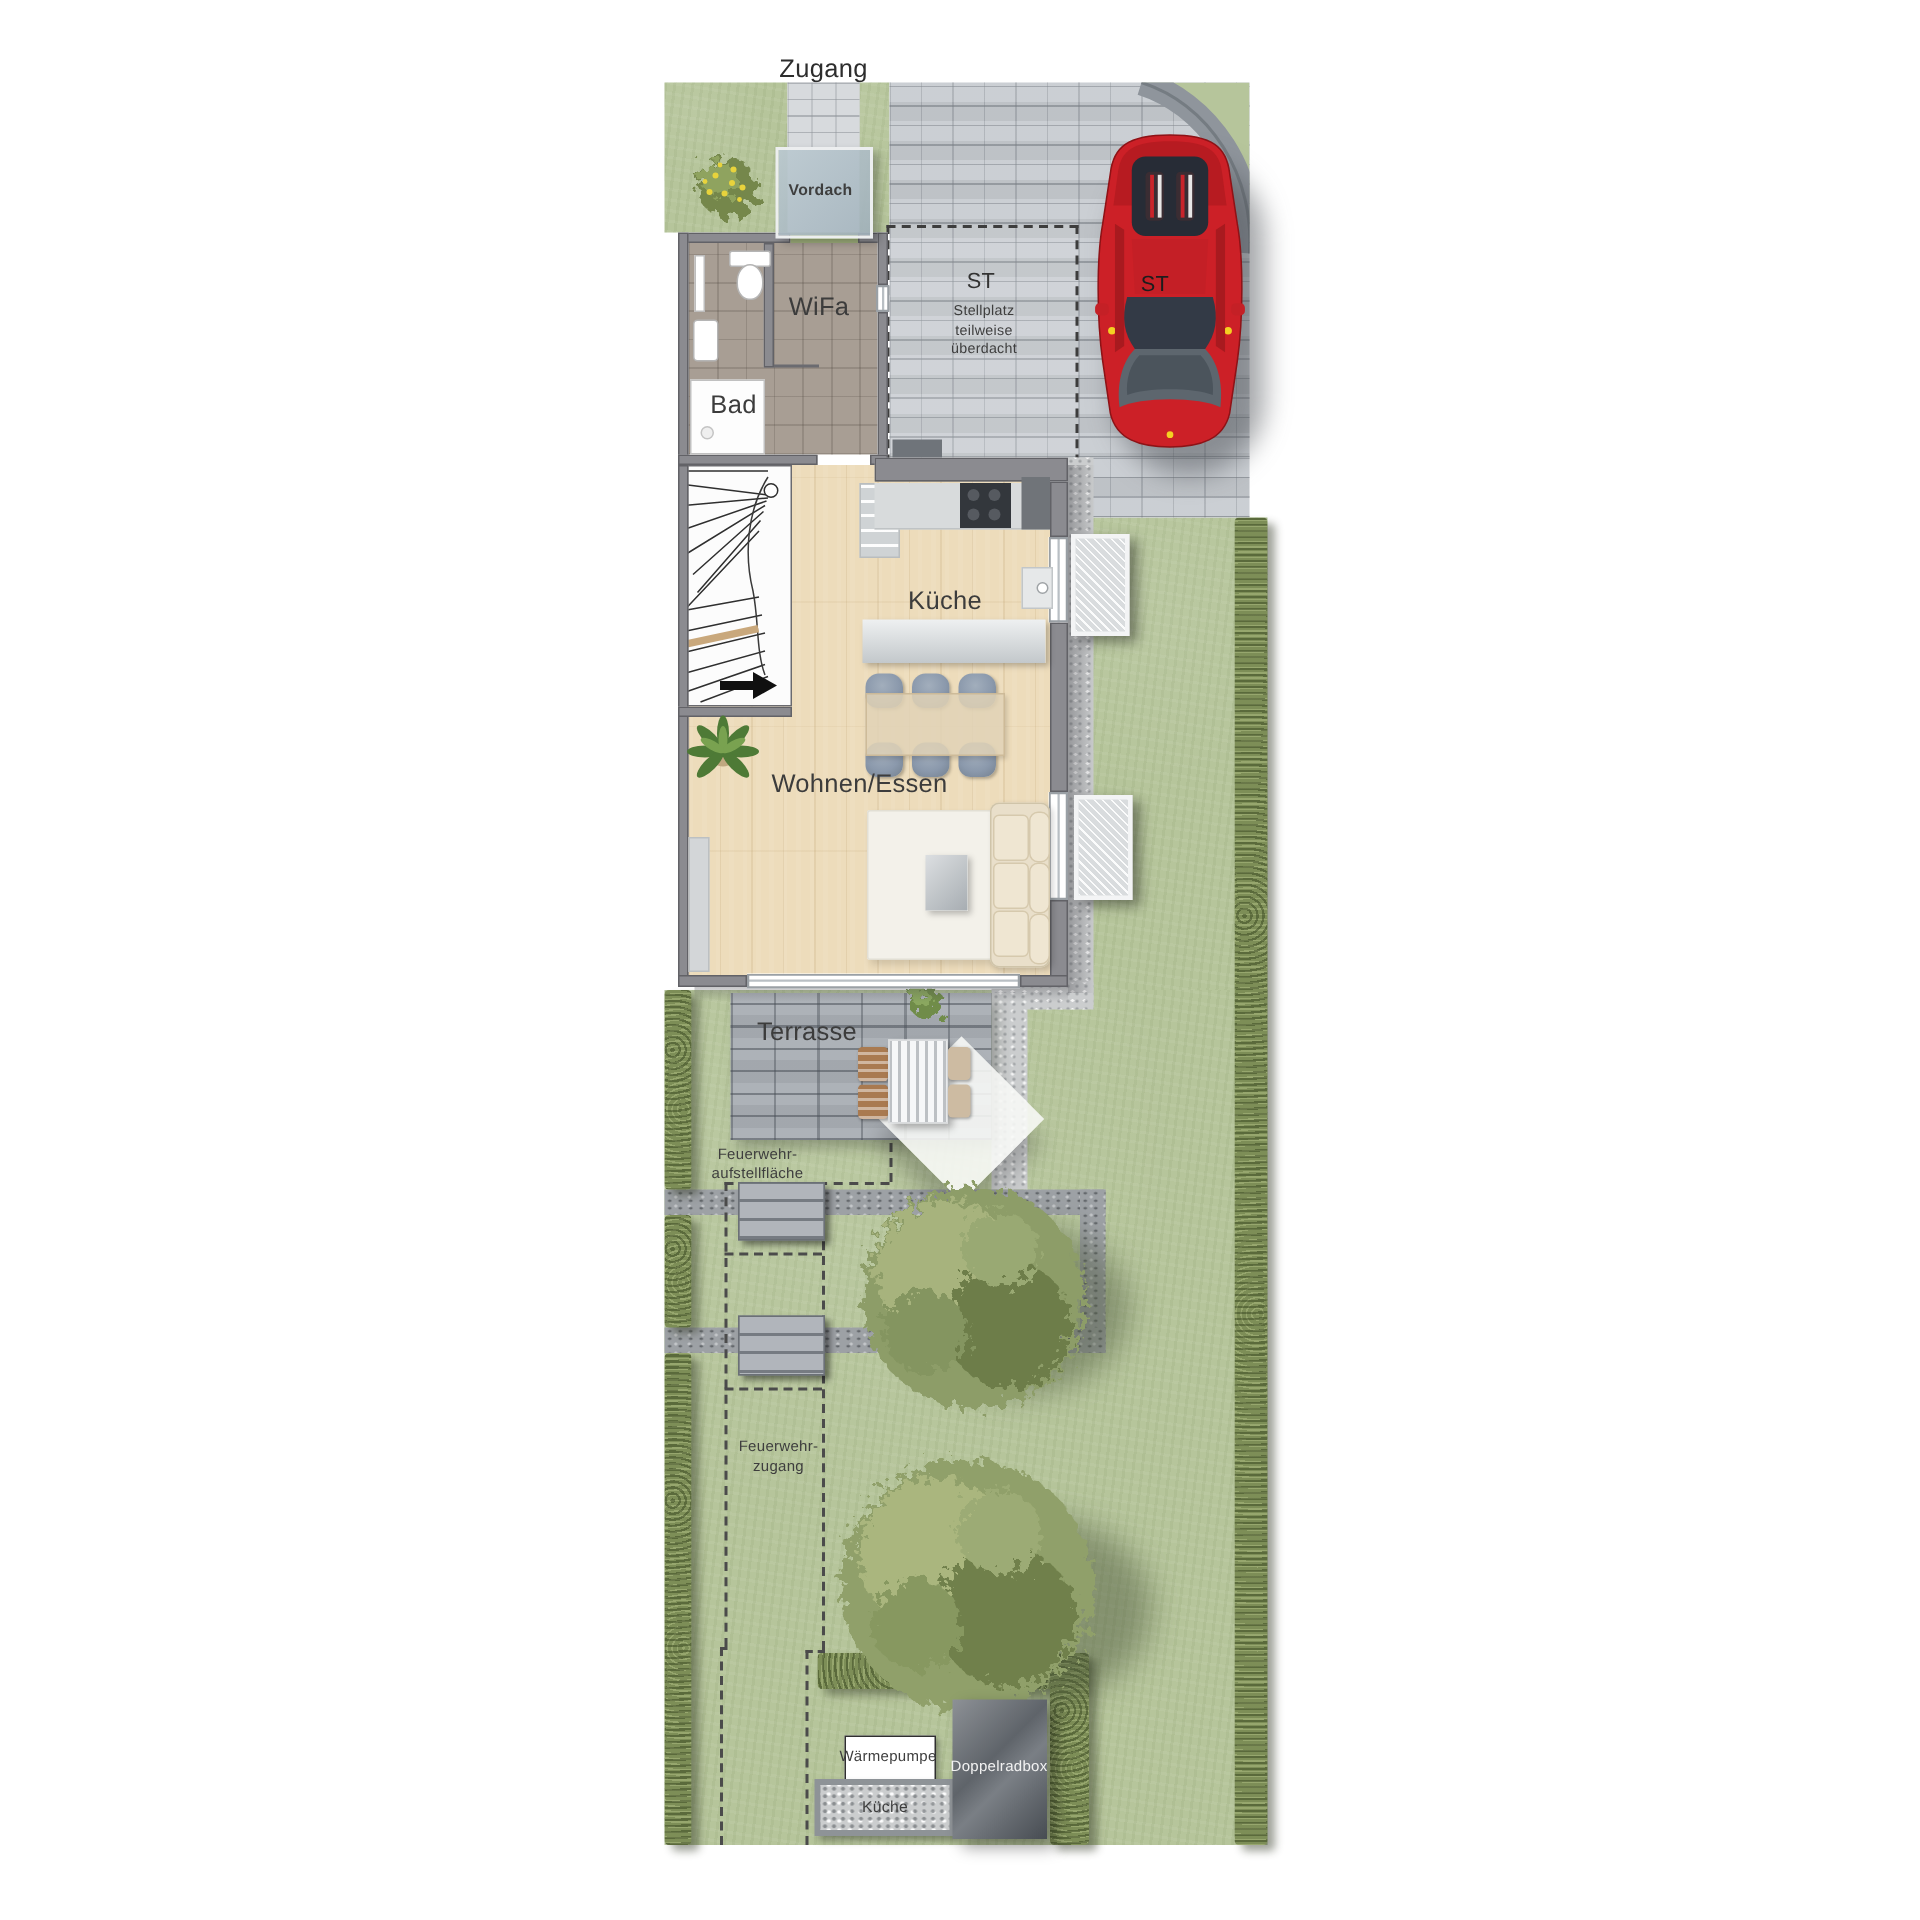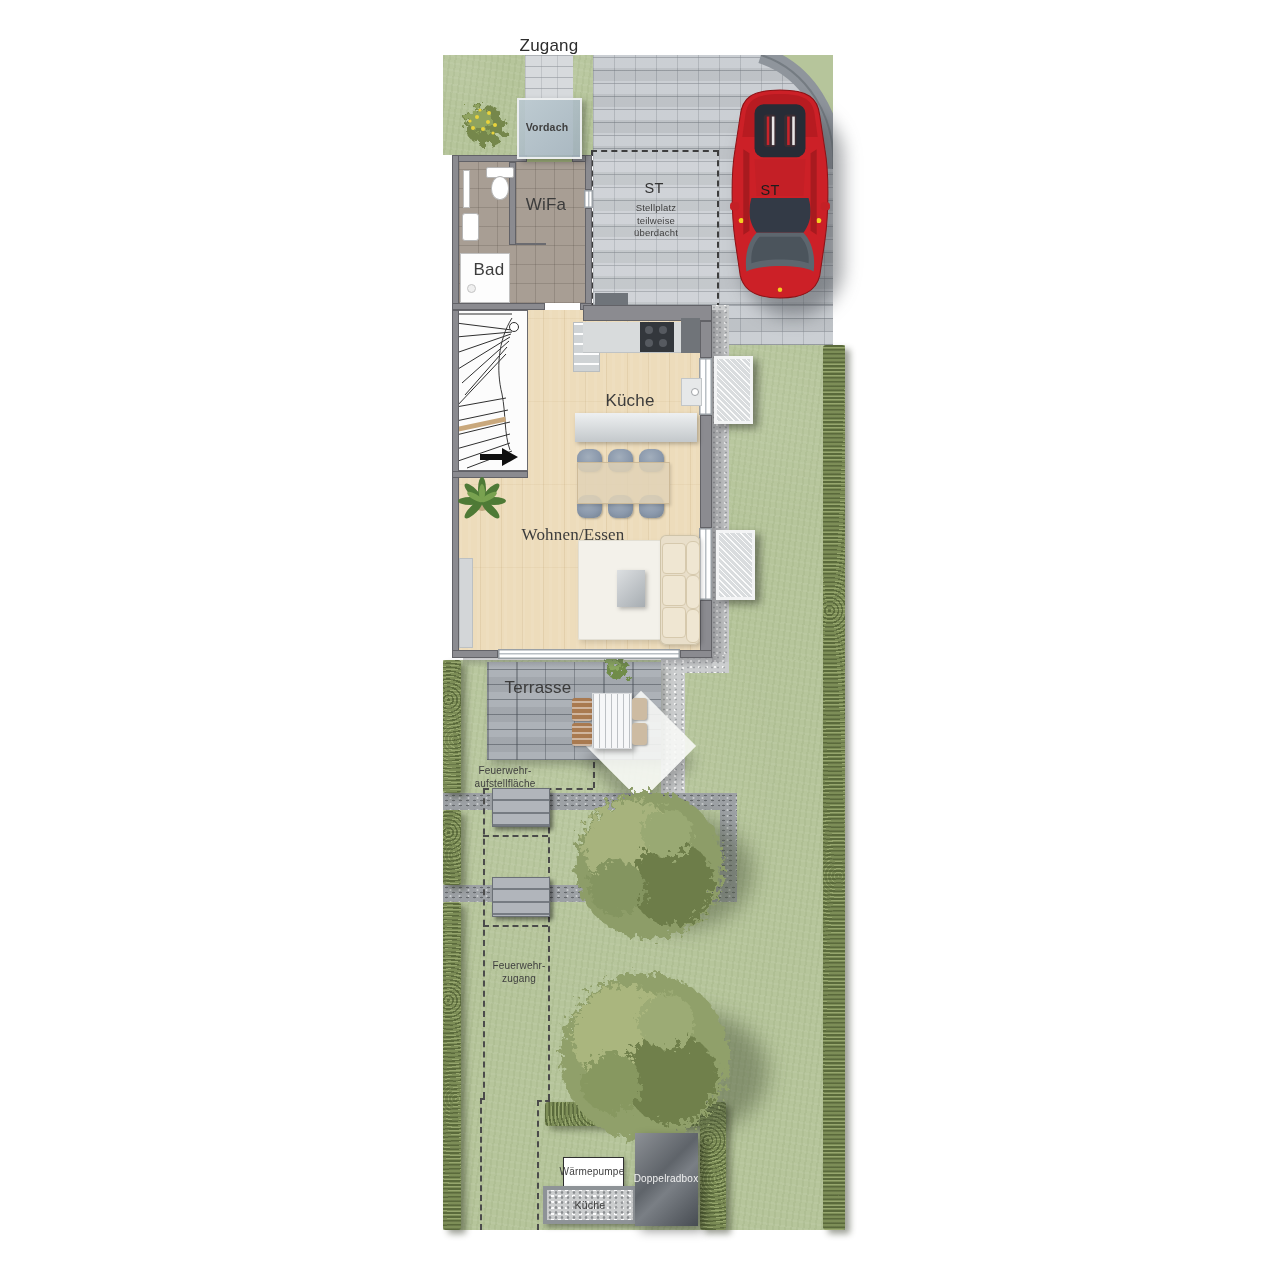--- a/index.html
+++ b/index.html
@@ -244,21 +244,21 @@
     <div class="lbl room" style="left:187px;top:346px;">Küche</div>
 
     <div class="chair" style="left:134px;top:394px;"></div>
     <div class="chair" style="left:165px;top:394px;"></div>
     <div class="chair" style="left:196px;top:394px;"></div>
     <div class="chair" style="left:134px;top:440px;"></div>
     <div class="chair" style="left:165px;top:440px;"></div>
     <div class="chair" style="left:196px;top:440px;"></div>
     <div class="abs" style="left:134px;top:407px;width:91px;height:40px;background:rgba(224,210,182,.85);
          border:1px solid rgba(200,180,145,.8);box-shadow:1px 2px 3px rgba(0,0,0,.15);"></div>
-    <div class="lbl room" style="left:130px;top:480px;font-family:Liberation Serif, serif;">Wohnen/Essen</div>
+    <div class="lbl room" style="left:130px;top:468px;">Wohnen/Essen</div>
 
     <div class="abs" style="left:16px;top:503px;width:12px;height:88px;background:#d3d6d8;border:1px solid #bcc0c2;"></div>
     <div class="abs" style="left:135px;top:485px;width:88px;height:100px;background:#f3f1ea;border-radius:2px;
          box-shadow:inset 0 0 0 1px #e2dfd4, 2px 3px 5px rgba(0,0,0,.12);"></div>
     <div class="abs" style="left:174px;top:515px;width:28px;height:37px;
          background:linear-gradient(135deg,#dcdfe1,#a7adb2);box-shadow:2px 2px 4px rgba(0,0,0,.25);"></div>
     <div class="abs" style="left:217px;top:480px;width:40px;height:110px;background:#e9dfca;border-radius:6px;
          box-shadow:inset 0 0 0 1px #cfc4a9, 2px 2px 4px rgba(0,0,0,.18);">
       <div class="cushion" style="left:2px;top:8px;width:22px;height:29px;"></div>
       <div class="cushion" style="left:2px;top:40px;width:22px;height:29px;"></div>

